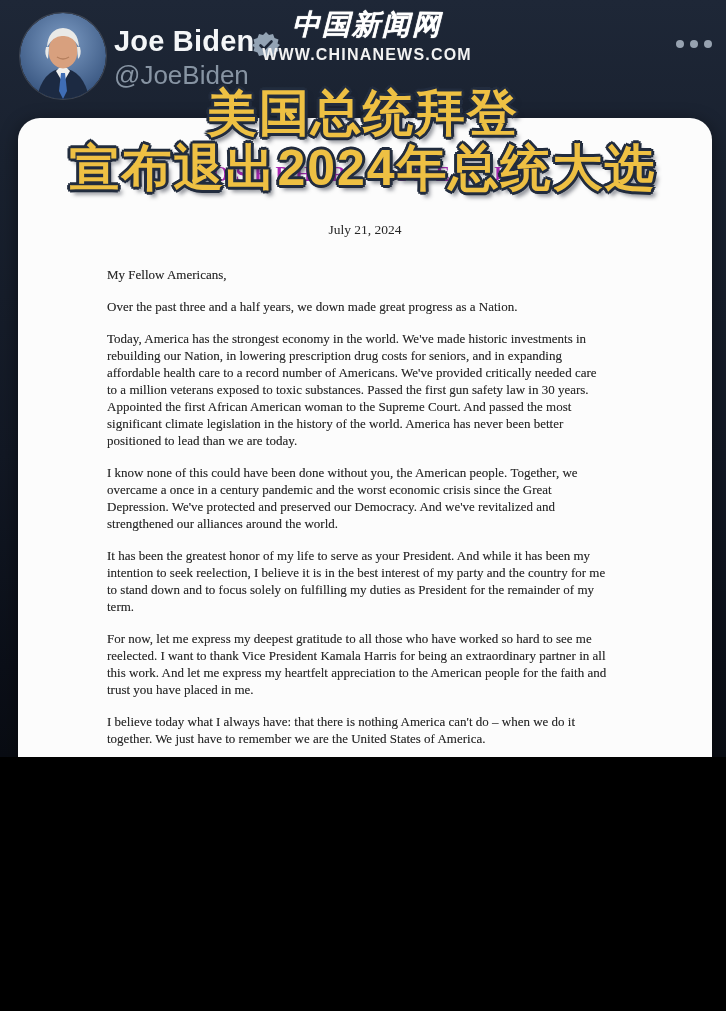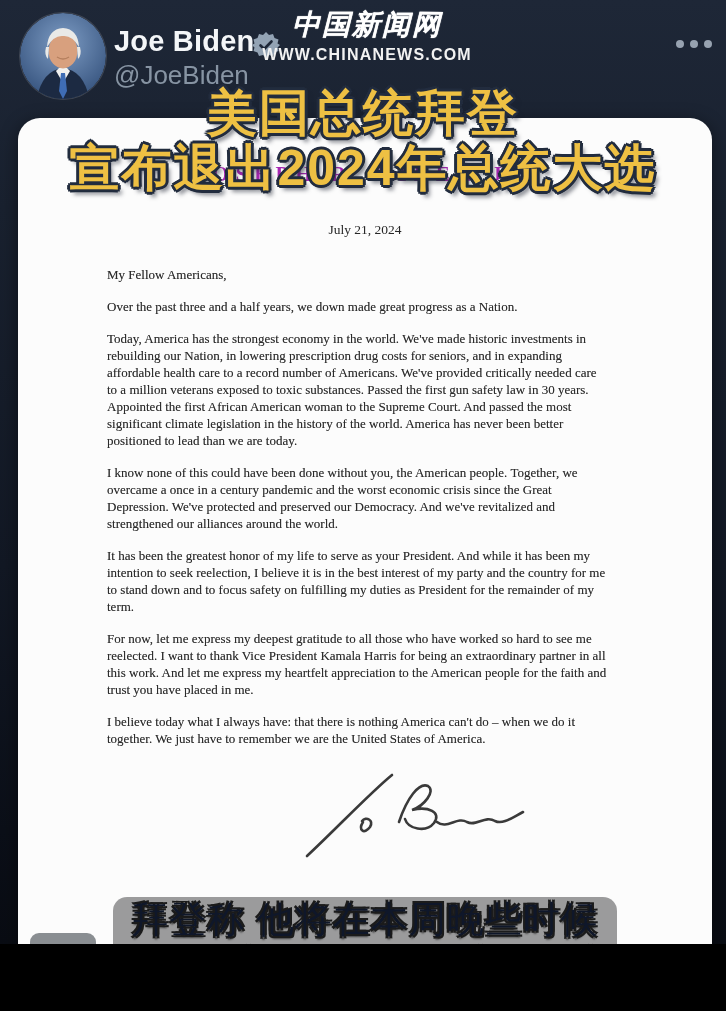--- a/index.html
+++ b/index.html
@@ -1,17 +1,17 @@
 <!DOCTYPE html>
 <html><head>
 <meta charset="utf-8">
 <style>
   html,body{margin:0;padding:0;background:#000;}
   .stage{
-    position:relative;width:726px;height:944px;overflow:hidden;
+    position:relative;width:726px;height:757px;overflow:hidden;
     background:linear-gradient(180deg,#1e2737 0%,#19212f 22%,#121824 60%,#0b0f18 88%,#090c13 100%);
     font-family:"Liberation Sans",sans-serif;
   }
   
   .avatar{position:absolute;left:20px;top:13px;width:86px;height:86px;border-radius:50%;overflow:hidden;box-shadow:0 0 0 1px rgba(255,255,255,.15);}
   .display-name{position:absolute;left:114px;top:25px;font-size:29px;font-weight:bold;color:#f4f6f8;letter-spacing:.2px;}
   .verified{position:absolute;left:252px;top:31px;width:28px;height:28px;}
   .handle{position:absolute;left:114px;top:60px;font-size:26px;color:#8schristian;color:#8794a3;}
   .brand{position:absolute;left:262px;top:6px;width:210px;text-align:center;}
   .brand-logo{font-family:"DejaVu Serif",serif;font-style:italic;font-weight:bold;font-size:28px;color:#ffffff;letter-spacing:2px;text-shadow:0 0 1px #fff;}
@@ -128,21 +128,21 @@
 to a million veterans exposed to toxic substances. Passed the first gun safety law in 30 years.
 Appointed the first African American woman to the Supreme Court. And passed the most
 significant climate legislation in the history of the world. America has never been better
 positioned to lead than we are today.</p>
       <p>I know none of this could have been done without you, the American people. Together, we
 overcame a once in a century pandemic and the worst economic crisis since the Great
 Depression. We've protected and preserved our Democracy. And we've revitalized and
 strengthened our alliances around the world.</p>
       <p>It has been the greatest honor of my life to serve as your President. And while it has been my
 intention to seek reelection, I believe it is in the best interest of my party and the country for me
-to stand down and to focus safety on fulfilling my duties as President for the remainder of my
+to stand down and to focus solely on fulfilling my duties as President for the remainder of my
 term.</p>
       <p>For now, let me express my deepest gratitude to all those who have worked so hard to see me
 reelected. I want to thank Vice President Kamala Harris for being an extraordinary partner in all
 this work. And let me express my heartfelt appreciation to the American people for the faith and
 trust you have placed in me.</p>
       <p>I believe today what I always have: that there is nothing America can't do – when we do it
 together. We just have to remember we are the United States of America.</p>
     </div>
 
     <div class="signature">

